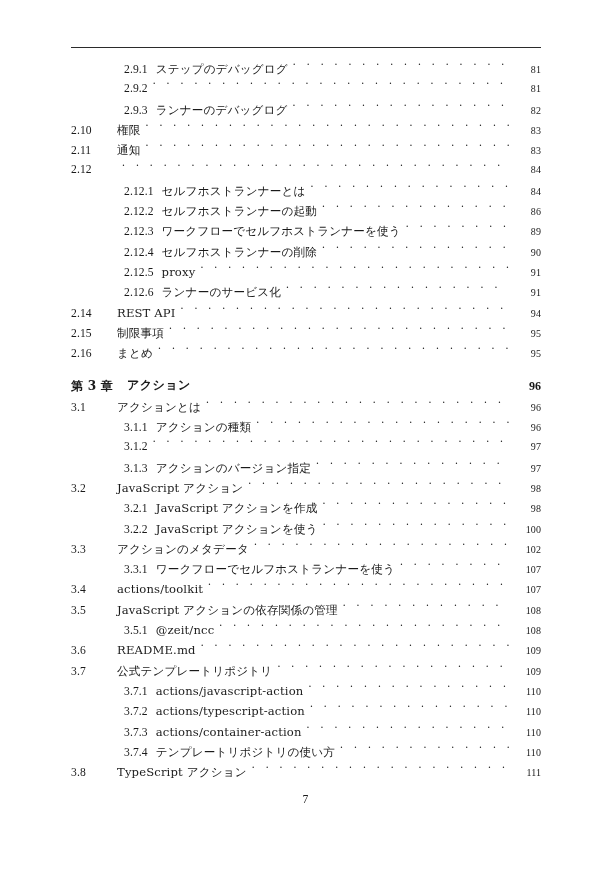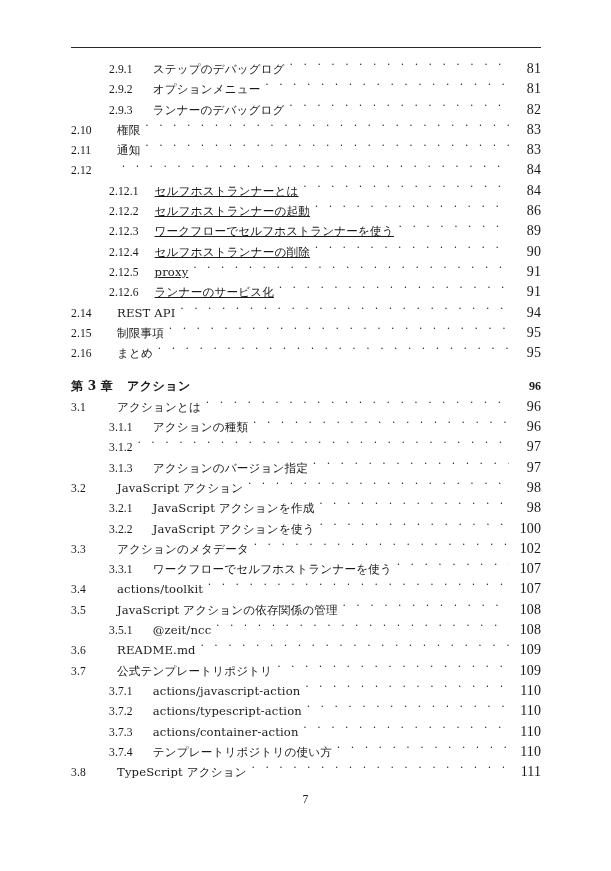--- a/index.html
+++ b/index.html
@@ -76,52 +76,53 @@
     bottom: 0.06em;
     white-space: nowrap;
     letter-spacing: 4.05px;
     font-size: 11.6px;
     color: #2a2a2a;
   }
 
   .pageno {
     flex: 0 0 30px;
     text-align: right;
-    font-size: 14px;
+    font-size: 10px;
     letter-spacing: 0.1px;
   }
 
   
   .lvl1 .num   { width: 46px; }
   .lvl1 .title { }
 
   
-  .lvl2 .num   { margin-left: 38px; }
-  .lvl2 .title { margin-left: 20px; }
-
-  
-  .lvl2.wide .title { margin-left: 16px; text-decoration: underline; }
+  .lvl2 .num   { margin-left: 53px; }
+  .lvl2 .title { margin-left: 8px; }
+
+  
+  .lvl2.wide .title { margin-left: 8px; }
 
   
   .chap-row {
     display: flex;
     align-items: center;
     height: 20.3px;
     line-height: 20.3px;
     white-space: nowrap;
     font-weight: bold;
     font-size: 12.1px;
   }
   .chap-row .chap-num {
     flex: 0 0 56px;
     letter-spacing: 0.2px;
   }
   .chap-row .chap-title {
     flex: 0 0 auto;
     letter-spacing: 0.4px;
+    font-family: Liberation Mono, monospace;
   }
   .chap-row .chap-fill { flex: 1 1 auto; }
   .chap-row .chap-page {
     flex: 0 0 30px;
     text-align: right;
   }
 
   
   .gap-before-chapter { height: 13px; }
   .gap-after-chapter  { height: 0px; }
@@ -150,21 +151,20 @@
   <div class="toc">
     <div id="toc-group-1">
         <div class="toc-row lvl2">
           <span class="num">2.9.1</span>
           <span class="title jp">ステップのデバッグログ</span>
           <span class="leader"></span>
           <span class="pageno">81</span>
         </div>
         <div class="toc-row lvl2">
           <span class="num">2.9.2</span>
-          <span class="title jp">オプションメニュー</span>
           <span class="leader"></span>
           <span class="pageno">81</span>
         </div>
         <div class="toc-row lvl2">
           <span class="num">2.9.3</span>
           <span class="title jp">ランナーのデバッグログ</span>
           <span class="leader"></span>
           <span class="pageno">82</span>
         </div>
         <div class="toc-row lvl1">

